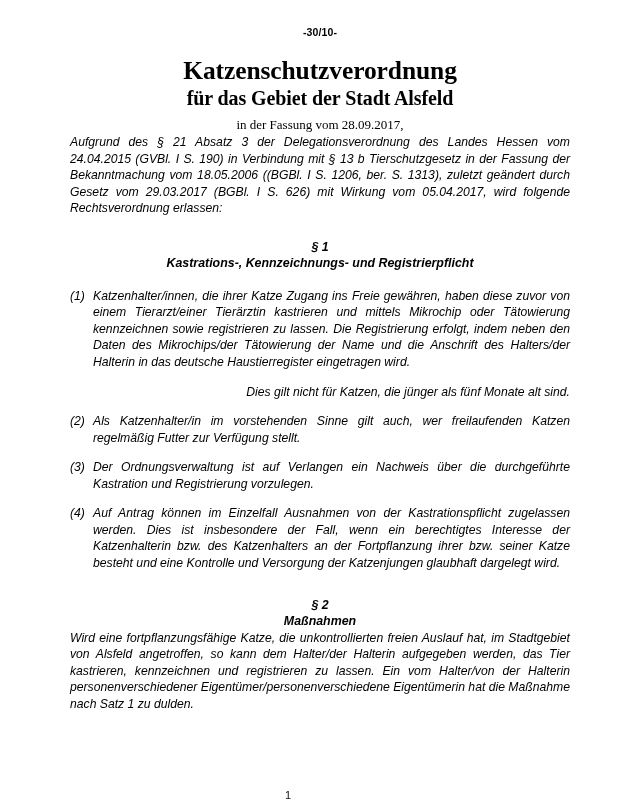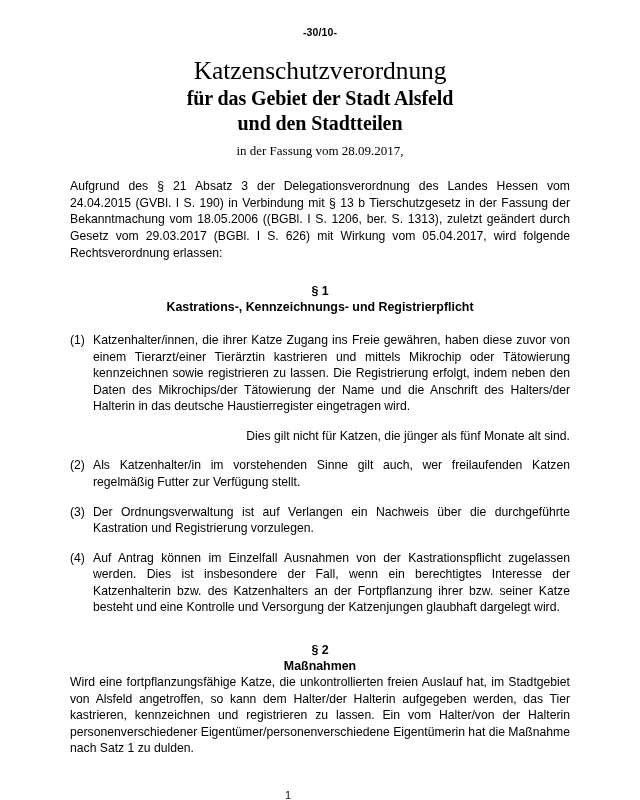--- a/index.html
+++ b/index.html
@@ -40,21 +40,21 @@
   }
 
   
   .title-block {
     text-align: center;
     font-family: "Liberation Serif", serif;
     margin-top: 19px;
   }
 
   .title-main {
-    font-weight: normal;
+    font-weight: bold;
     font-size: 25.5px;
     line-height: 1.12;
     letter-spacing: -0.1px;
   }
 
   .title-sub {
     font-weight: bold;
     font-size: 20px;
     line-height: 1.22;
     letter-spacing: -0.1px;
@@ -63,24 +63,24 @@
 
   .title-dates {
     font-weight: normal;
     font-size: 13px;
     line-height: 1.35;
     margin-top: 6px;
   }
 
   
   .body-area {
-    margin-top: 19px;
     font-family: "Liberation Sans", sans-serif;
     font-size: 12.2px;
     line-height: 1.355;
+    font-style: italic;
   }
 
   p.para {
     margin: 0;
     text-align: justify;
     text-justify: inter-word;
   }
 
   
   .item {
@@ -150,21 +150,20 @@
 </head>
 <body>
 
 <div class="page">
 
   <div class="doc-header">-30/10-</div>
 
   <div class="title-block">
     <div class="title-main">Katzenschutzverordnung</div>
     <div class="title-sub">für das Gebiet der Stadt Alsfeld</div>
-    <div class="title-sub">und den Stadtteilen</div>
     <div class="title-dates">in der Fassung vom 28.09.2017,</div>
   </div>
 
   <div class="body-area">
 
     <p class="para">Aufgrund des § 21 Absatz 3 der Delegationsverordnung des Landes Hessen vom 24.04.2015 (GVBl. I S. 190) in Verbindung mit § 13 b Tierschutzgesetz in der Fassung der Bekanntmachung vom 18.05.2006 ((BGBl. I S. 1206, ber. S. 1313), zuletzt geändert durch Gesetz vom 29.03.2017 (BGBl. I S. 626) mit Wirkung vom 05.04.2017, wird folgende Rechtsverordnung erlassen:</p>
 
     <div class="sec1-wrap">
       <div class="section-head">
         <span class="sec-sym">§ 1</span>

